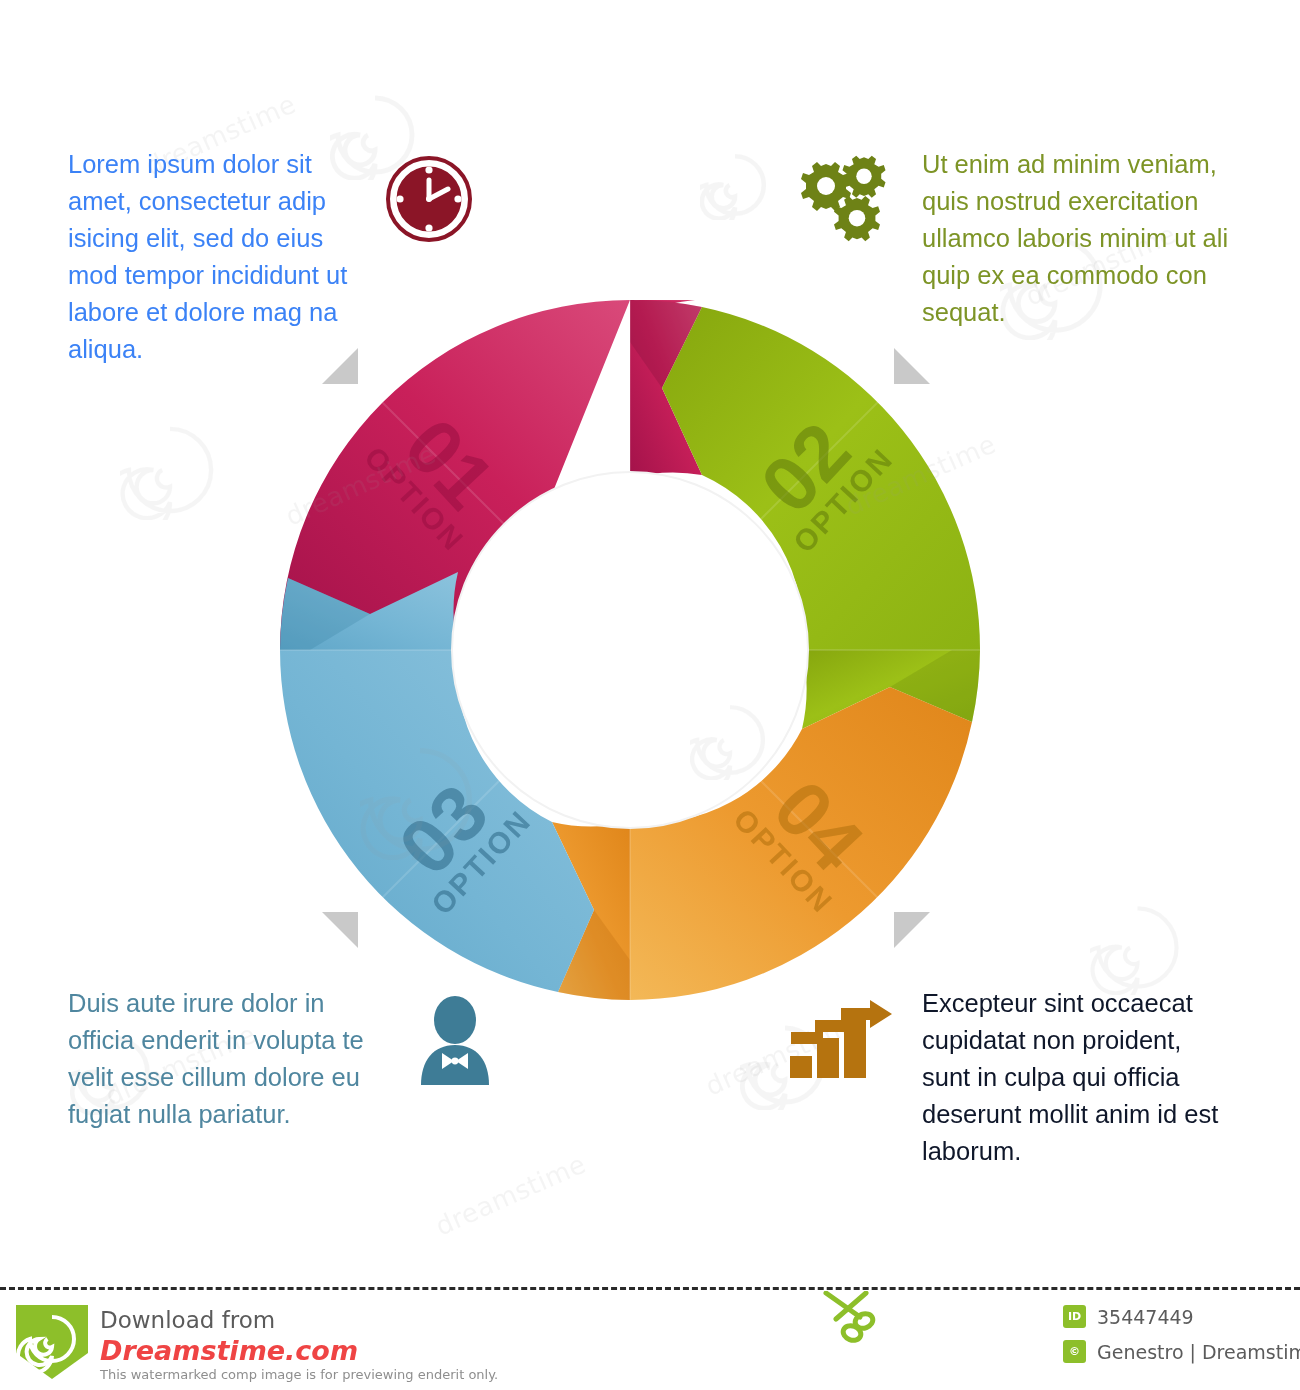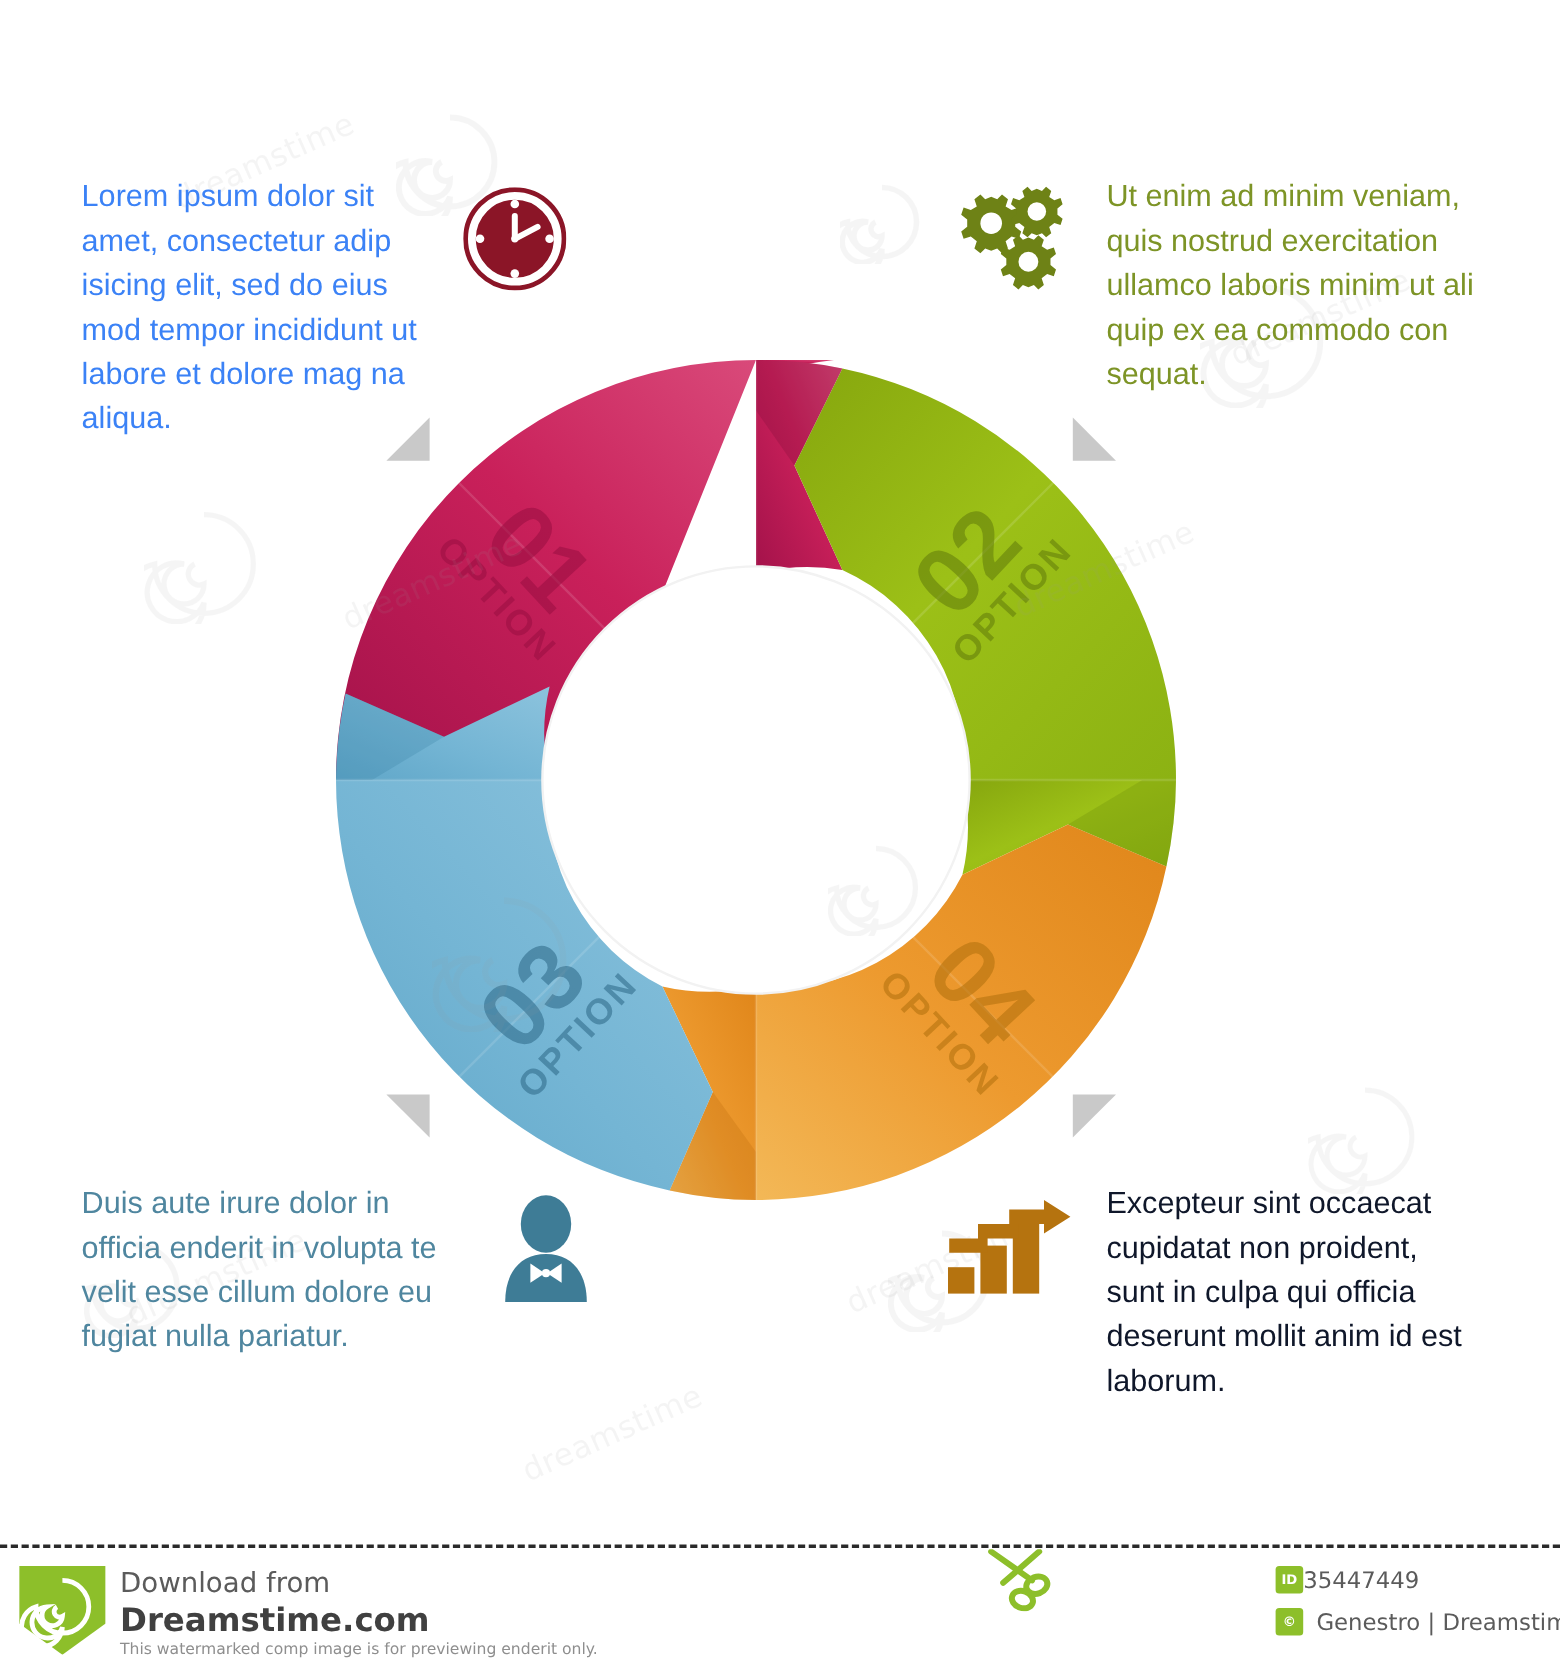--- a/index.html
+++ b/index.html
@@ -46,25 +46,25 @@
 
   
   .footer{position:absolute;left:0;bottom:0;width:1300px;height:103px;
           background:#fff;z-index:20;}
   .footer-rule{position:absolute;left:0;top:0;width:1300px;height:0;
                border-top:3px dashed #2a2a2a;}
   .shield{position:absolute;left:16px;top:18px;width:72px;height:74px;}
   .dl-from{position:absolute;left:100px;top:20px;font-size:23px;color:#5b5b5b;
            font-family:"DejaVu Sans",sans-serif;}
   .dl-site{position:absolute;left:100px;top:48px;font-size:27px;font-weight:bold;
-           color:#404040;font-family:"DejaVu Sans",sans-serif;}
+           color:#ef4444;font-family:"DejaVu Sans",sans-serif;font-style:italic;}
   .dl-note{position:absolute;left:100px;top:80px;font-size:13px;color:#8e8e8e;
            font-family:"DejaVu Sans",sans-serif;}
   .scissors{position:absolute;left:820px;top:4px;width:70px;height:52px;}
-  .id-row{position:absolute;left:1063px;top:18px;display:flex;align-items:center;}
+  .id-row{position:absolute;left:1063px;top:18px;display:flex;align-items:center;gap:11px;}
   .cp-row{position:absolute;left:1063px;top:53px;display:flex;align-items:center;gap:11px;}
   .chip{width:23px;height:23px;border-radius:3px;background:#8dbf2a;color:#fff;
         font-size:11px;font-weight:bold;display:flex;align-items:center;
         justify-content:center;font-family:"DejaVu Sans",sans-serif;}
   .meta{font-size:19px;color:#5b5b5b;font-family:"DejaVu Sans",sans-serif;white-space:nowrap;}
 </style>
 </head>
 <body>
 
 <div id="page">

